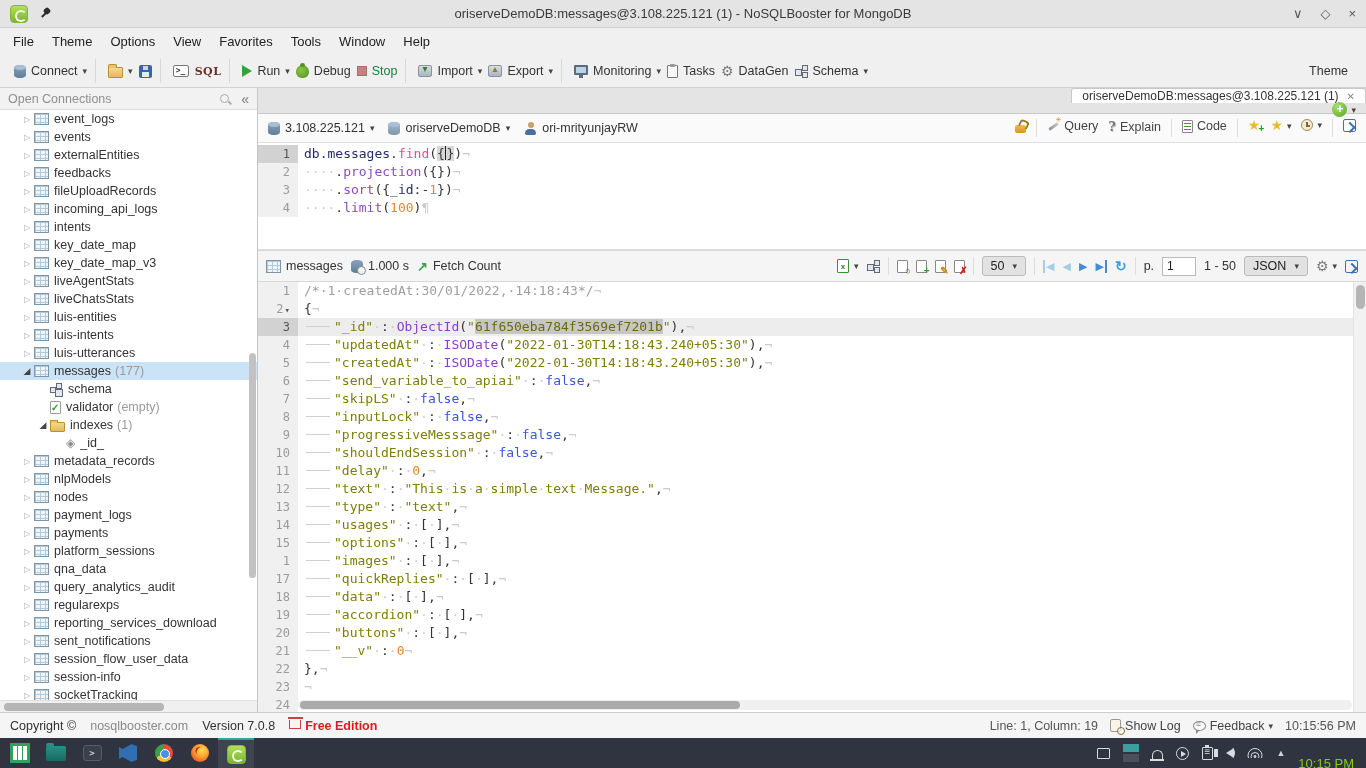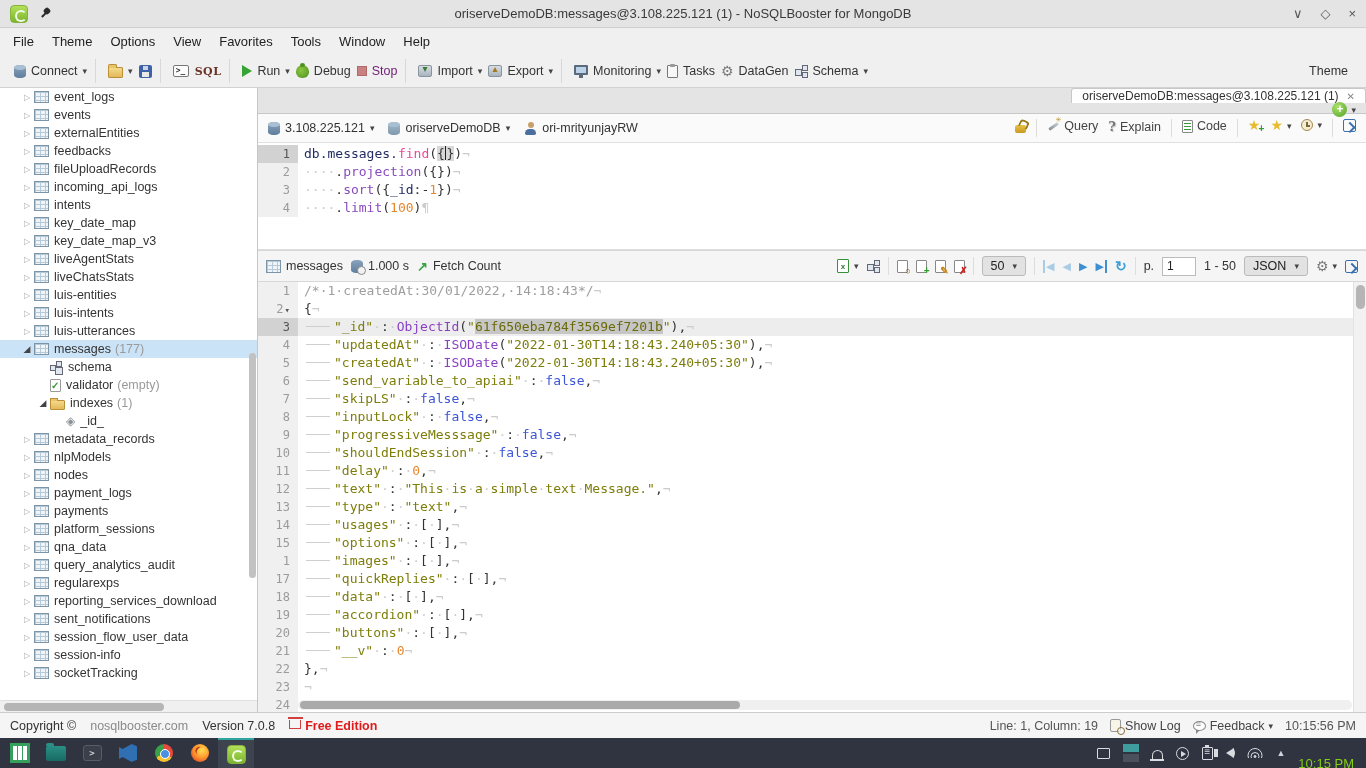--- a/index.html
+++ b/index.html
@@ -19,21 +19,21 @@
 
   
   .menubar { height:27px; background:#f0f0f0; display:flex; align-items:center; padding:0 4px; font-size:13px; color:#222; }
   .menu-item { padding:4px 9px; }
 
   
   .toolbar { height:33px; background:#f0f0f0; border-bottom:1px solid #d2d2d2; display:flex; align-items:center; padding:0 6px; gap:4px; }
   .tb-group { display:flex; align-items:center; gap:6px; padding:0 8px; border-right:1px solid #d8d8d8; height:24px; }
   .tb-group:last-of-type { border-right:none; }
   .tb-btn { display:flex; align-items:center; gap:5px; color:#333; }
-  .tb-btn.disabled { color:#701a75; }
+  .tb-btn.disabled { color:#15803d; }
   .caret-down { font-size:9px; color:#444; }
   .theme-label { margin-left:auto; padding-right:12px; color:#333; }
   
   .i-cyl { width:12px; height:13px; background:linear-gradient(#8aa3bd,#5f7d9c); border-radius:5px/3px; position:relative; }
   .i-cyl::before { content:""; position:absolute; left:0; top:0; width:12px; height:5px; background:#a9bfd4; border-radius:6px/2.5px; }
   .i-folder { width:15px; height:11px; background:linear-gradient(#f4d98c,#e3b95a); border:1px solid #bb8f35; border-radius:1px; position:relative; margin-top:3px; }
   .i-folder::before { content:""; position:absolute; left:-1px; top:-4px; width:7px; height:3px; background:#e9c468; border:1px solid #bb8f35; border-bottom:none; border-radius:2px 2px 0 0; }
   .i-floppy { width:13px; height:13px; background:#3f61a5; border-radius:2px; position:relative; }
   .i-floppy::before { content:""; position:absolute; left:3px; bottom:1px; width:7px; height:5px; background:#e8e8e8; }
   .i-floppy::after { content:""; position:absolute; left:4px; top:1px; width:5px; height:4px; background:#c9d4e8; }
@@ -322,20 +322,25 @@
         <span>Schema</span>
         <span class="caret-down">▾</span>
       </span>
   </div>
   <span class="theme-label">Theme</span>
 </div>
 
 <div class="main">
 
   <div class="sidebar">
+    <div class="sidebar-header">
+      <span class="sb-title">Open Connections</span>
+      <span class="i-mag"></span>
+      <span class="i-collapse">«</span>
+    </div>
     <div class="tree" id="tree">
         <div class="tree-row" style="padding-left: 20px;">
           <span class="tree-arrow">▷</span>
           <span class="tico tico-collection"></span>
           <span class="tree-label">event_logs</span>
         </div>
         <div class="tree-row" style="padding-left: 20px;">
           <span class="tree-arrow">▷</span>
           <span class="tico tico-collection"></span>
           <span class="tree-label">events</span>

